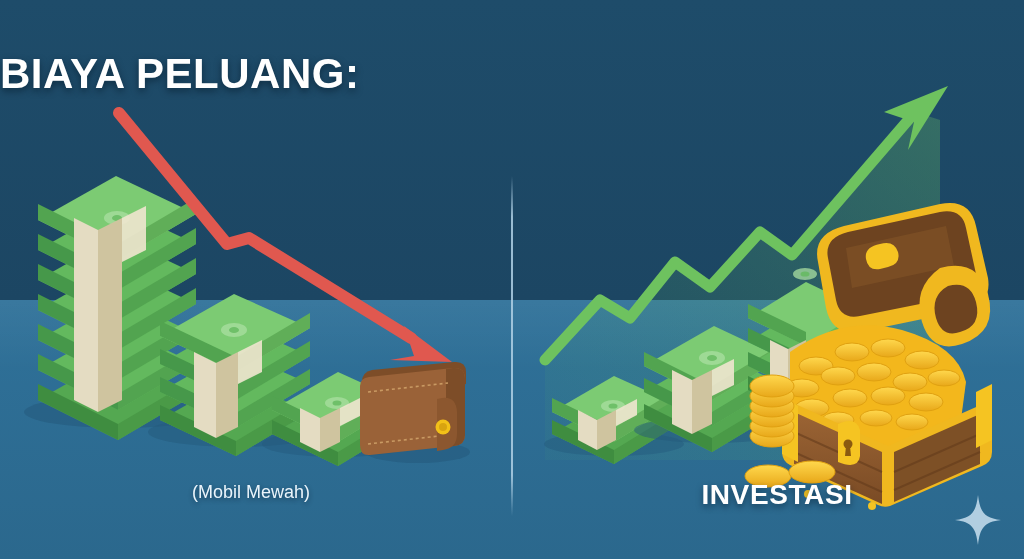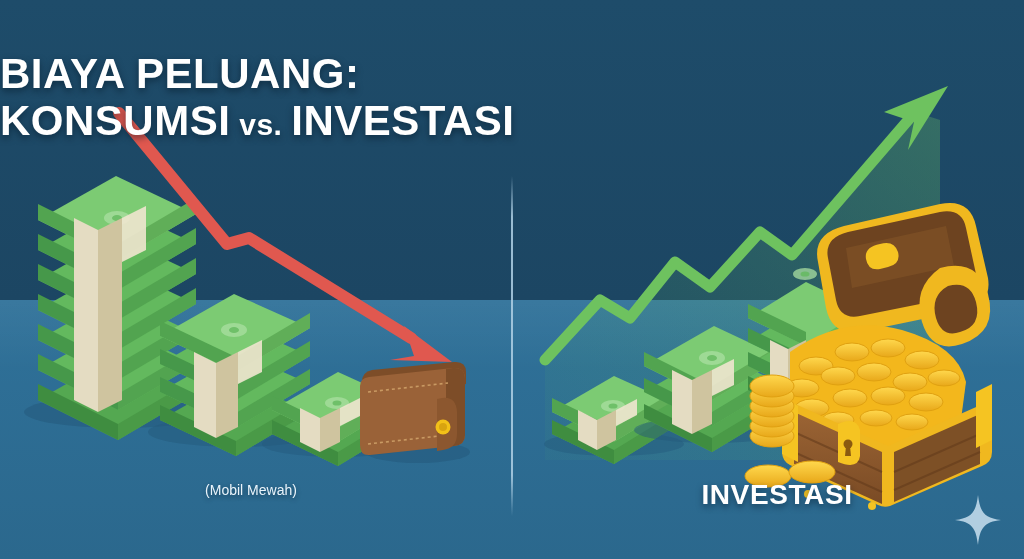--- a/index.html
+++ b/index.html
@@ -42,21 +42,21 @@
   .title .l1 { font-size:42px; display:block; }
   .title .l2 { font-size:42px; display:block; }
   .title .vs { font-size:30px; font-weight:bold; }
   
   .caption { position:absolute; text-align:center; color:#fff; width:420px; }
   .caption .big {
     display:block; font-size:28px; font-weight:bold; letter-spacing:.6px;
     text-shadow:0 3px 6px rgba(0,20,35,.5);
   }
   .caption .small {
-    display:block; font-size:14px; margin-top:3px; color:#eaf4fb;
+    display:block; font-size:18px; margin-top:3px; color:#eaf4fb;
     text-shadow:0 2px 5px rgba(0,20,35,.45);
   }
   #cap-left  { left:41px;  top:479px; }
   #cap-right { left:567px; top:479px; }
   .sparkle { position:absolute; left:955px; top:495px; width:46px; height:50px; }
   svg { display:block; overflow:visible; }
   .layer { position:absolute; left:0; top:0; }
 </style>
 </head>
 <body>
@@ -370,21 +370,20 @@
     <g fill="url(#goldG)" stroke="#e0a111" stroke-width="1">
       <ellipse cx="768" cy="476" rx="23" ry="11"></ellipse>
       <ellipse cx="812" cy="472" rx="23" ry="11"></ellipse>
     </g>
   </svg>
 
   <div class="divider"></div>
 
   <div class="title">
     <span class="l1">BIAYA PELUANG:</span>
-    <span class="l2"><span>KONSUMSI</span><span class="vs"> </span><span class="vs">vs.</span><span class="vs"> </span><span>INVESTASI</span></span>
   </div>
 
   <div class="caption" id="cap-left">
     <span class="small">(Mobil Mewah)</span>
   </div>
 
   <div class="caption" id="cap-right">
     <span class="big">INVESTASI</span>
   </div>
 

